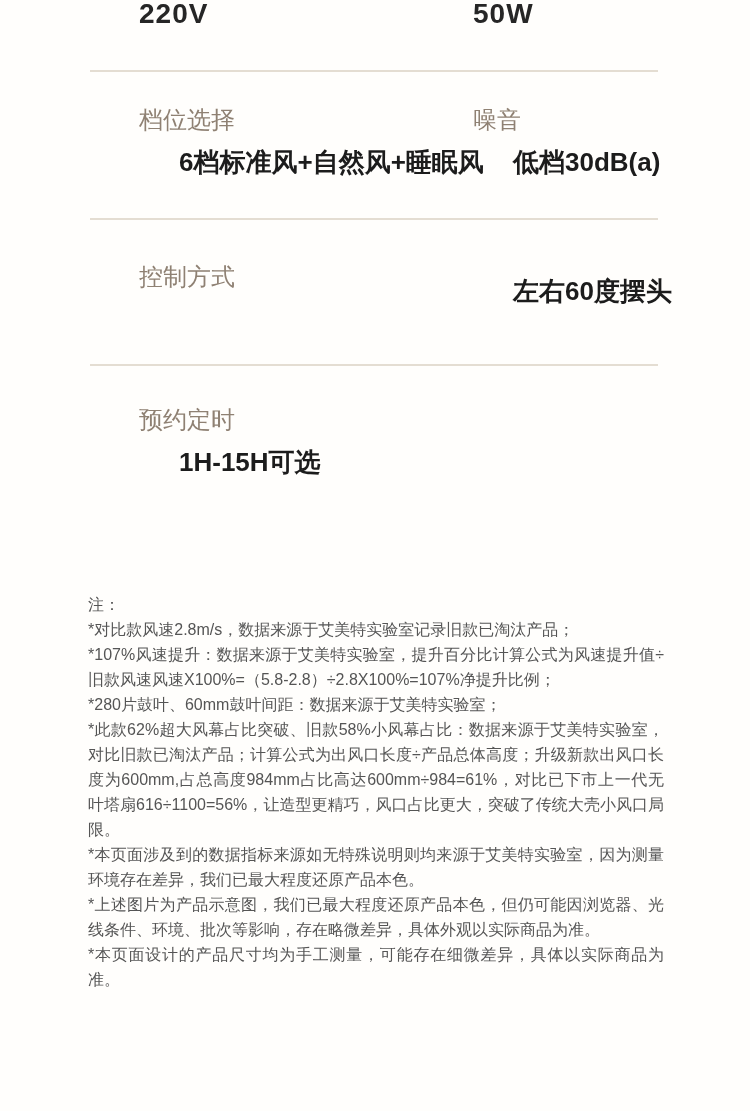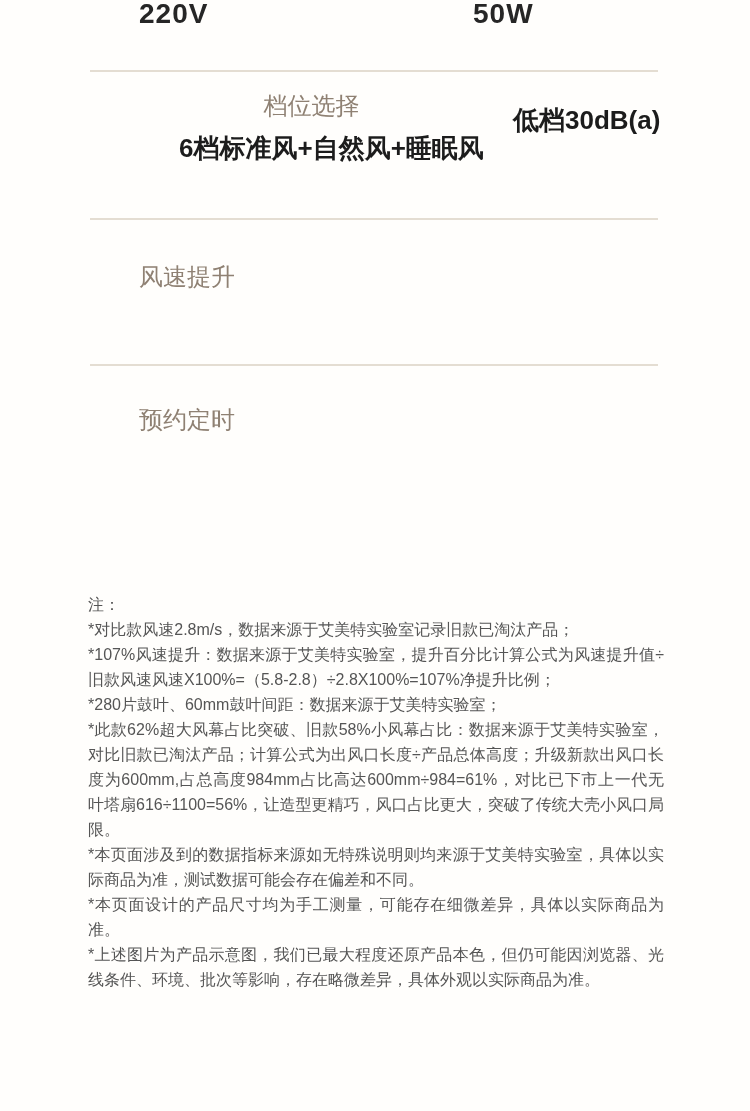--- a/index.html
+++ b/index.html
@@ -41,21 +41,21 @@
   .d1 { top: 70px; }
   .d2 { top: 218px; }
   .d3 { top: 364px; }
 
   .spec-row {
     position: absolute;
     left: 0;
     width: 750px;
     height: 100px;
   }
-  .r1 { top: 92px; text-align: center; }
+  .r1 { top: 106px; }
   .r2 { top: 263px; }
   .r3 { top: 406px; }
 
   .cell { position: absolute; top: 0; }
   .spec-label {
     font-size: 24px;
     line-height: 28px;
     font-weight: 500;
     color: #8f8173;
   }
@@ -90,46 +90,49 @@
   <div class="top-val col-right">50W</div>
 
   <div class="divider d1"></div>
 
   <section class="spec-row r1">
     <div class="cell col-left">
       <div class="spec-label">档位选择</div>
       <div class="spec-value">6档标准风+自然风+睡眠风</div>
     </div>
     <div class="cell col-right">
+      <div class="spec-label">噪音</div>
       <div class="spec-value">低档30dB(a)</div>
     </div>
   </section>
 
   <div class="divider d2"></div>
 
   <section class="spec-row r2">
     <div class="cell col-left">
-      <div class="spec-label">风速提升</div>
+      <div class="spec-label">控制方式</div>
     </div>
     <div class="cell col-right">
+      <div class="spec-value">左右60度摆头</div>
     </div>
   </section>
 
   <div class="divider d3"></div>
 
   <section class="spec-row r3">
     <div class="cell col-left">
       <div class="spec-label">预约定时</div>
+      <div class="spec-value">1H-15H可选</div>
     </div>
   </section>
 
   <div class="notes">
     <p>注：</p>
     <p>*对比款风速2.8m/s，数据来源于艾美特实验室记录旧款已淘汰产品；</p>
     <p>*107%风速提升：数据来源于艾美特实验室，提升百分比计算公式为风速提升值÷旧款风速风速X100%=（5.8-2.8）÷2.8X100%=107%净提升比例；</p>
     <p>*280片鼓叶、60mm鼓叶间距：数据来源于艾美特实验室；</p>
     <p>*此款62%超大风幕占比突破、旧款58%小风幕占比：数据来源于艾美特实验室，对比旧款已淘汰产品；计算公式为出风口长度÷产品总体高度；升级新款出风口长度为600mm,占总高度984mm占比高达600mm÷984=61%，对比已下市上一代无叶塔扇616÷1100=56%，让造型更精巧，风口占比更大，突破了传统大壳小风口局限。</p>
-    <p>*本页面涉及到的数据指标来源如无特殊说明则均来源于艾美特实验室，具体以实际商品为准，测试数据可能会存在偏差和不同。</p>
+    <p>*本页面涉及到的数据指标来源如无特殊说明则均来源于艾美特实验室，因为测量环境存在差异，我们已最大程度还原产品本色。</p>
+    <p>*上述图片为产品示意图，我们已最大程度还原产品本色，但仍可能因浏览器、光线条件、环境、批次等影响，存在略微差异，具体外观以实际商品为准。</p>
     <p>*本页面设计的产品尺寸均为手工测量，可能存在细微差异，具体以实际商品为准。</p>
-    <p>*上述图片为产品示意图，我们已最大程度还原产品本色，但仍可能因浏览器、光线条件、环境、批次等影响，存在略微差异，具体外观以实际商品为准。</p>
   </div>
 
 </div>
 
 </body></html>

